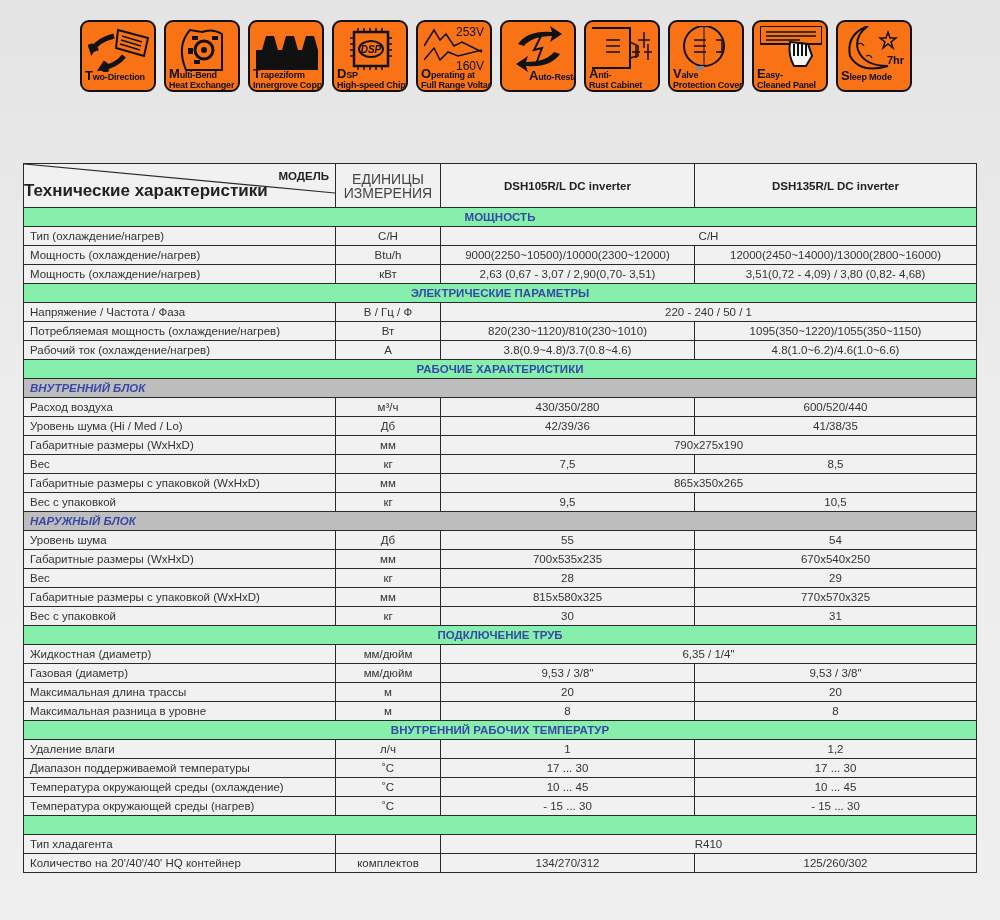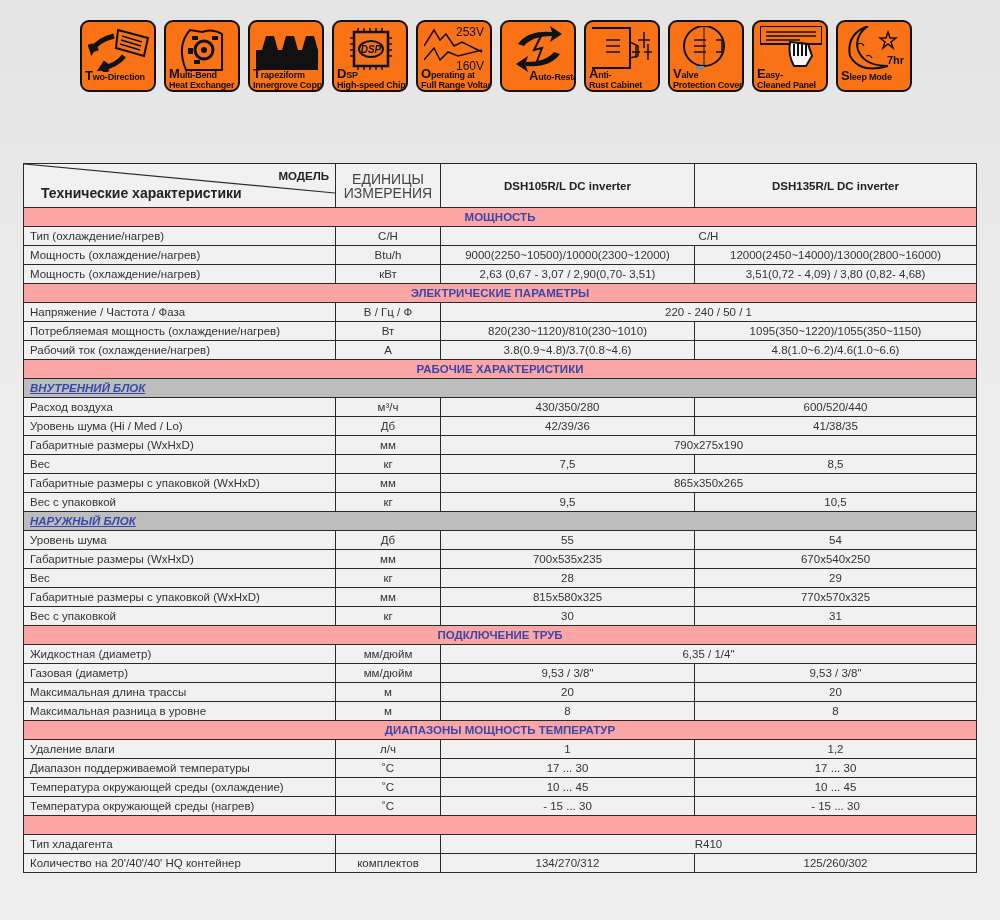--- a/index.html
+++ b/index.html
@@ -24,26 +24,26 @@
   }
   .feat .cap .big { font-size:13px; }
   table.spec {
     position:absolute; left:23px; top:163px;
     width:953px; border-collapse:collapse; table-layout:fixed;
     font-size:11.5px; color:#333;
   }
   table.spec td { border:1.5px solid #2a2a2a; padding:0 6px; height:18px; background:#f1f1f1; white-space:nowrap; overflow:hidden; }
   table.spec td.c { text-align:center; }
   table.spec tr.hdr td { height:43px; }
-  table.spec tr.sec td { background:#fca5a5; color:#3848a8; font-weight:bold; text-align:center; font-size:11.5px; }
-  table.spec tr.sub td { background:#bdbdbd; color:#3848a8; font-weight:bold; font-style:italic; text-align:left;text-decoration:underline; }
+  table.spec tr.sec td { background:#86efac; color:#3848a8; font-weight:bold; text-align:center; font-size:11.5px; }
+  table.spec tr.sub td { background:#bdbdbd; color:#3848a8; font-weight:bold; font-style:italic; text-align:left; }
   .diag { position:relative; height:43px; padding:0 !important; }
   .diag svg { position:absolute; left:0; top:0; width:100%; height:100%; }
   .diag .model { position:absolute; right:6px; top:6px; font-weight:bold; font-size:11.5px; color:#222; }
-  .diag .tech { position:absolute; left:17px; bottom:6px; font-weight:bold; font-size:14px; color:#222; }
+  .diag .tech { position:absolute; left:0; bottom:6px; font-weight:bold; font-size:17px; color:#222; }
   .units-h { text-align:center; line-height:14px; font-size:14px; color:#444; }
   .model-h { text-align:center; font-weight:bold; color:#222; }
 </style>
 </head>
 <body>
 
 <div class="icons" id="icons">
     <div class="feat">
       <svg viewBox="0 0 62 46">
         <path d="M30 4 L60 12 L56 30 L28 22 Z" fill="none" stroke="#111" stroke-width="2"></path>
@@ -292,21 +292,21 @@
         <td class="c">20</td>
         <td class="c">20</td>
       </tr>
       <tr>
         <td>Максимальная разница в уровне</td>
         <td class="c">м</td>
         <td class="c">8</td>
         <td class="c">8</td>
       </tr>
       <tr class="sec">
-        <td colspan="4">ДИАПАЗОНЫ МОЩНОСТЬ ТЕМПЕРАТУР</td>
+        <td colspan="4">ВНУТРЕННИЙ РАБОЧИХ ТЕМПЕРАТУР</td>
       </tr>
       <tr>
         <td>Удаление влаги</td>
         <td class="c">л/ч</td>
         <td class="c">1</td>
         <td class="c">1,2</td>
       </tr>
       <tr>
         <td>Диапазон поддерживаемой температуры</td>
         <td class="c">˚С</td>

